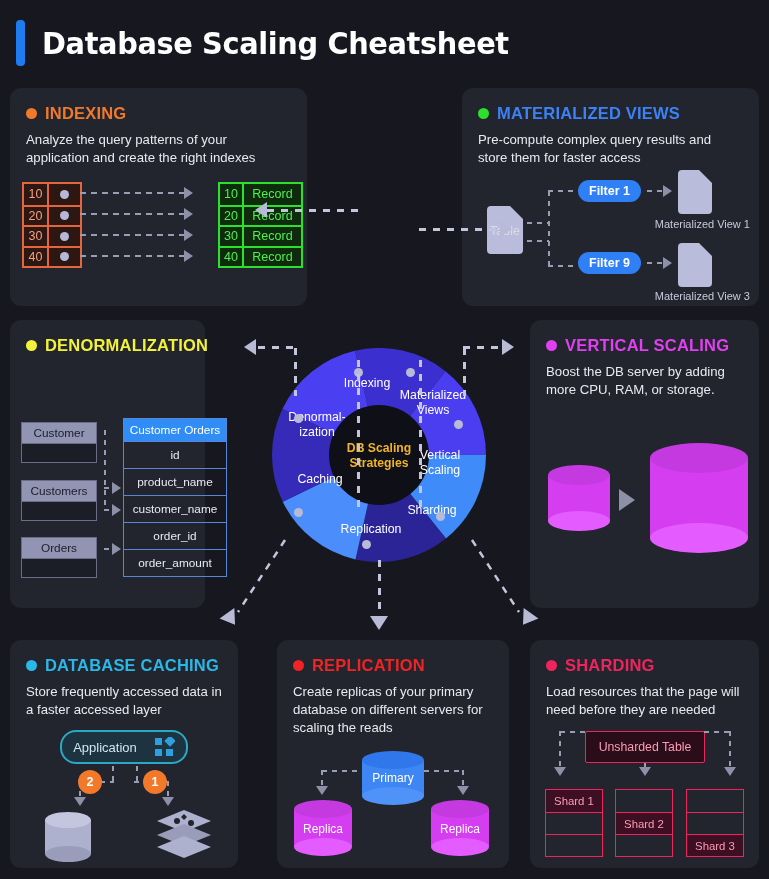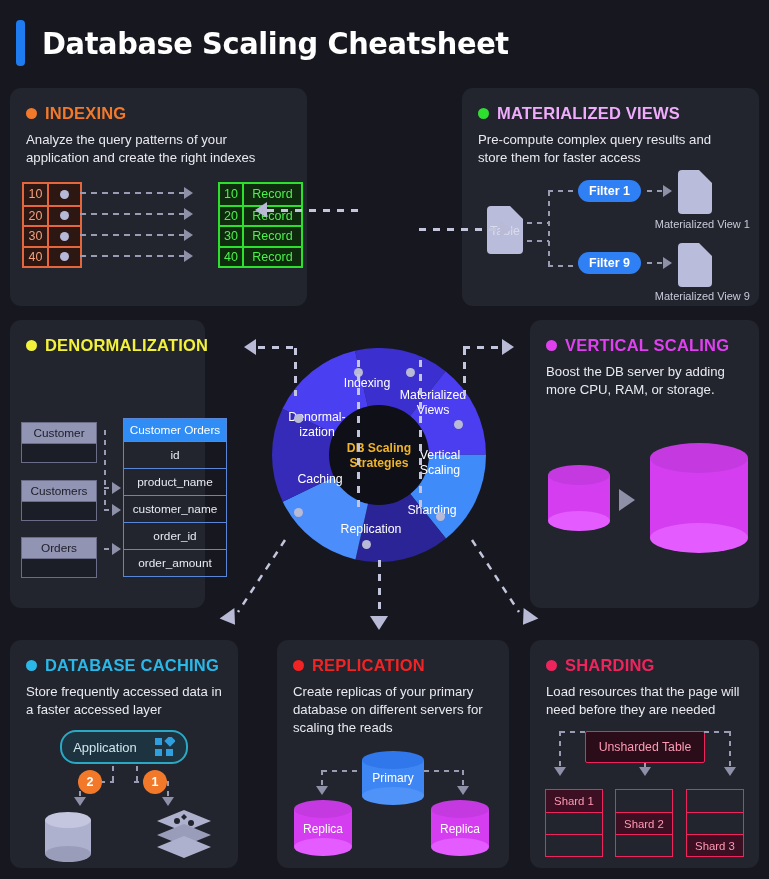--- a/index.html
+++ b/index.html
@@ -187,42 +187,42 @@
     <div class="idx-rrow">
       <div class="idx-rkey">40</div>
       <div class="idx-rval">Record</div>
     </div>
   </div>
 
   <div class="card c-matv">
     <div class="card-inner">
       <div class="card-title">
         <span class="dot" style="background:#2ee02e"></span>
-        <span style="color:#f0abfc">MATERIALIZED VIEWS</span>
+        <span style="color:#3b82f6">MATERIALIZED VIEWS</span>
       </div>
       <div class="card-desc">Pre-compute complex query results and store them for faster access</div>
     </div>
   </div>
   <div class="doc" style="left:487px;top:206px;width:36px;height:48px"></div>
   <div class="doc-label" style="left:487px;top:224px;width:36px">Table</div>
   <div class="dash-h" style="left:527px;top:222px;width:22px"></div>
   <div class="dash-h" style="left:527px;top:240px;width:22px"></div>
   <div class="dash-v" style="left:548px;top:191px;height:76px"></div>
   <div class="dash-h" style="left:548px;top:190px;width:28px"></div>
   <div class="dash-h" style="left:548px;top:265px;width:28px"></div>
   <div class="pill" style="left:578px;top:180px;width:63px;height:22px">Filter 1</div>
   <div class="pill" style="left:578px;top:252px;width:63px;height:22px">Filter 9</div>
   <div class="dash-h" style="left:647px;top:190px;width:16px"></div>
   <div class="dash-h" style="left:647px;top:262px;width:16px"></div>
   <div class="tri-r" style="left:663px;top:185px"></div>
   <div class="tri-r" style="left:663px;top:257px"></div>
   <div class="doc" style="left:678px;top:170px;width:34px;height:44px"></div>
   <div class="mv-caption" style="left:640px;top:218px">Materialized View 1</div>
   <div class="doc" style="left:678px;top:243px;width:34px;height:44px"></div>
-  <div class="mv-caption" style="left:640px;top:290px">Materialized View 9</div>
+  <div class="mv-caption" style="left:640px;top:290px">Materialized View 3</div>
 
   <div class="card c-denorm">
     <div class="card-inner">
       <div class="card-title">
         <span class="dot" style="background:#f2f23a"></span>
         <span style="color:#f2f23a">DENORMALIZATION</span>
       </div>
     </div>
   </div>
   <div class="dn-tbl" style="left:21px;top:422px">

